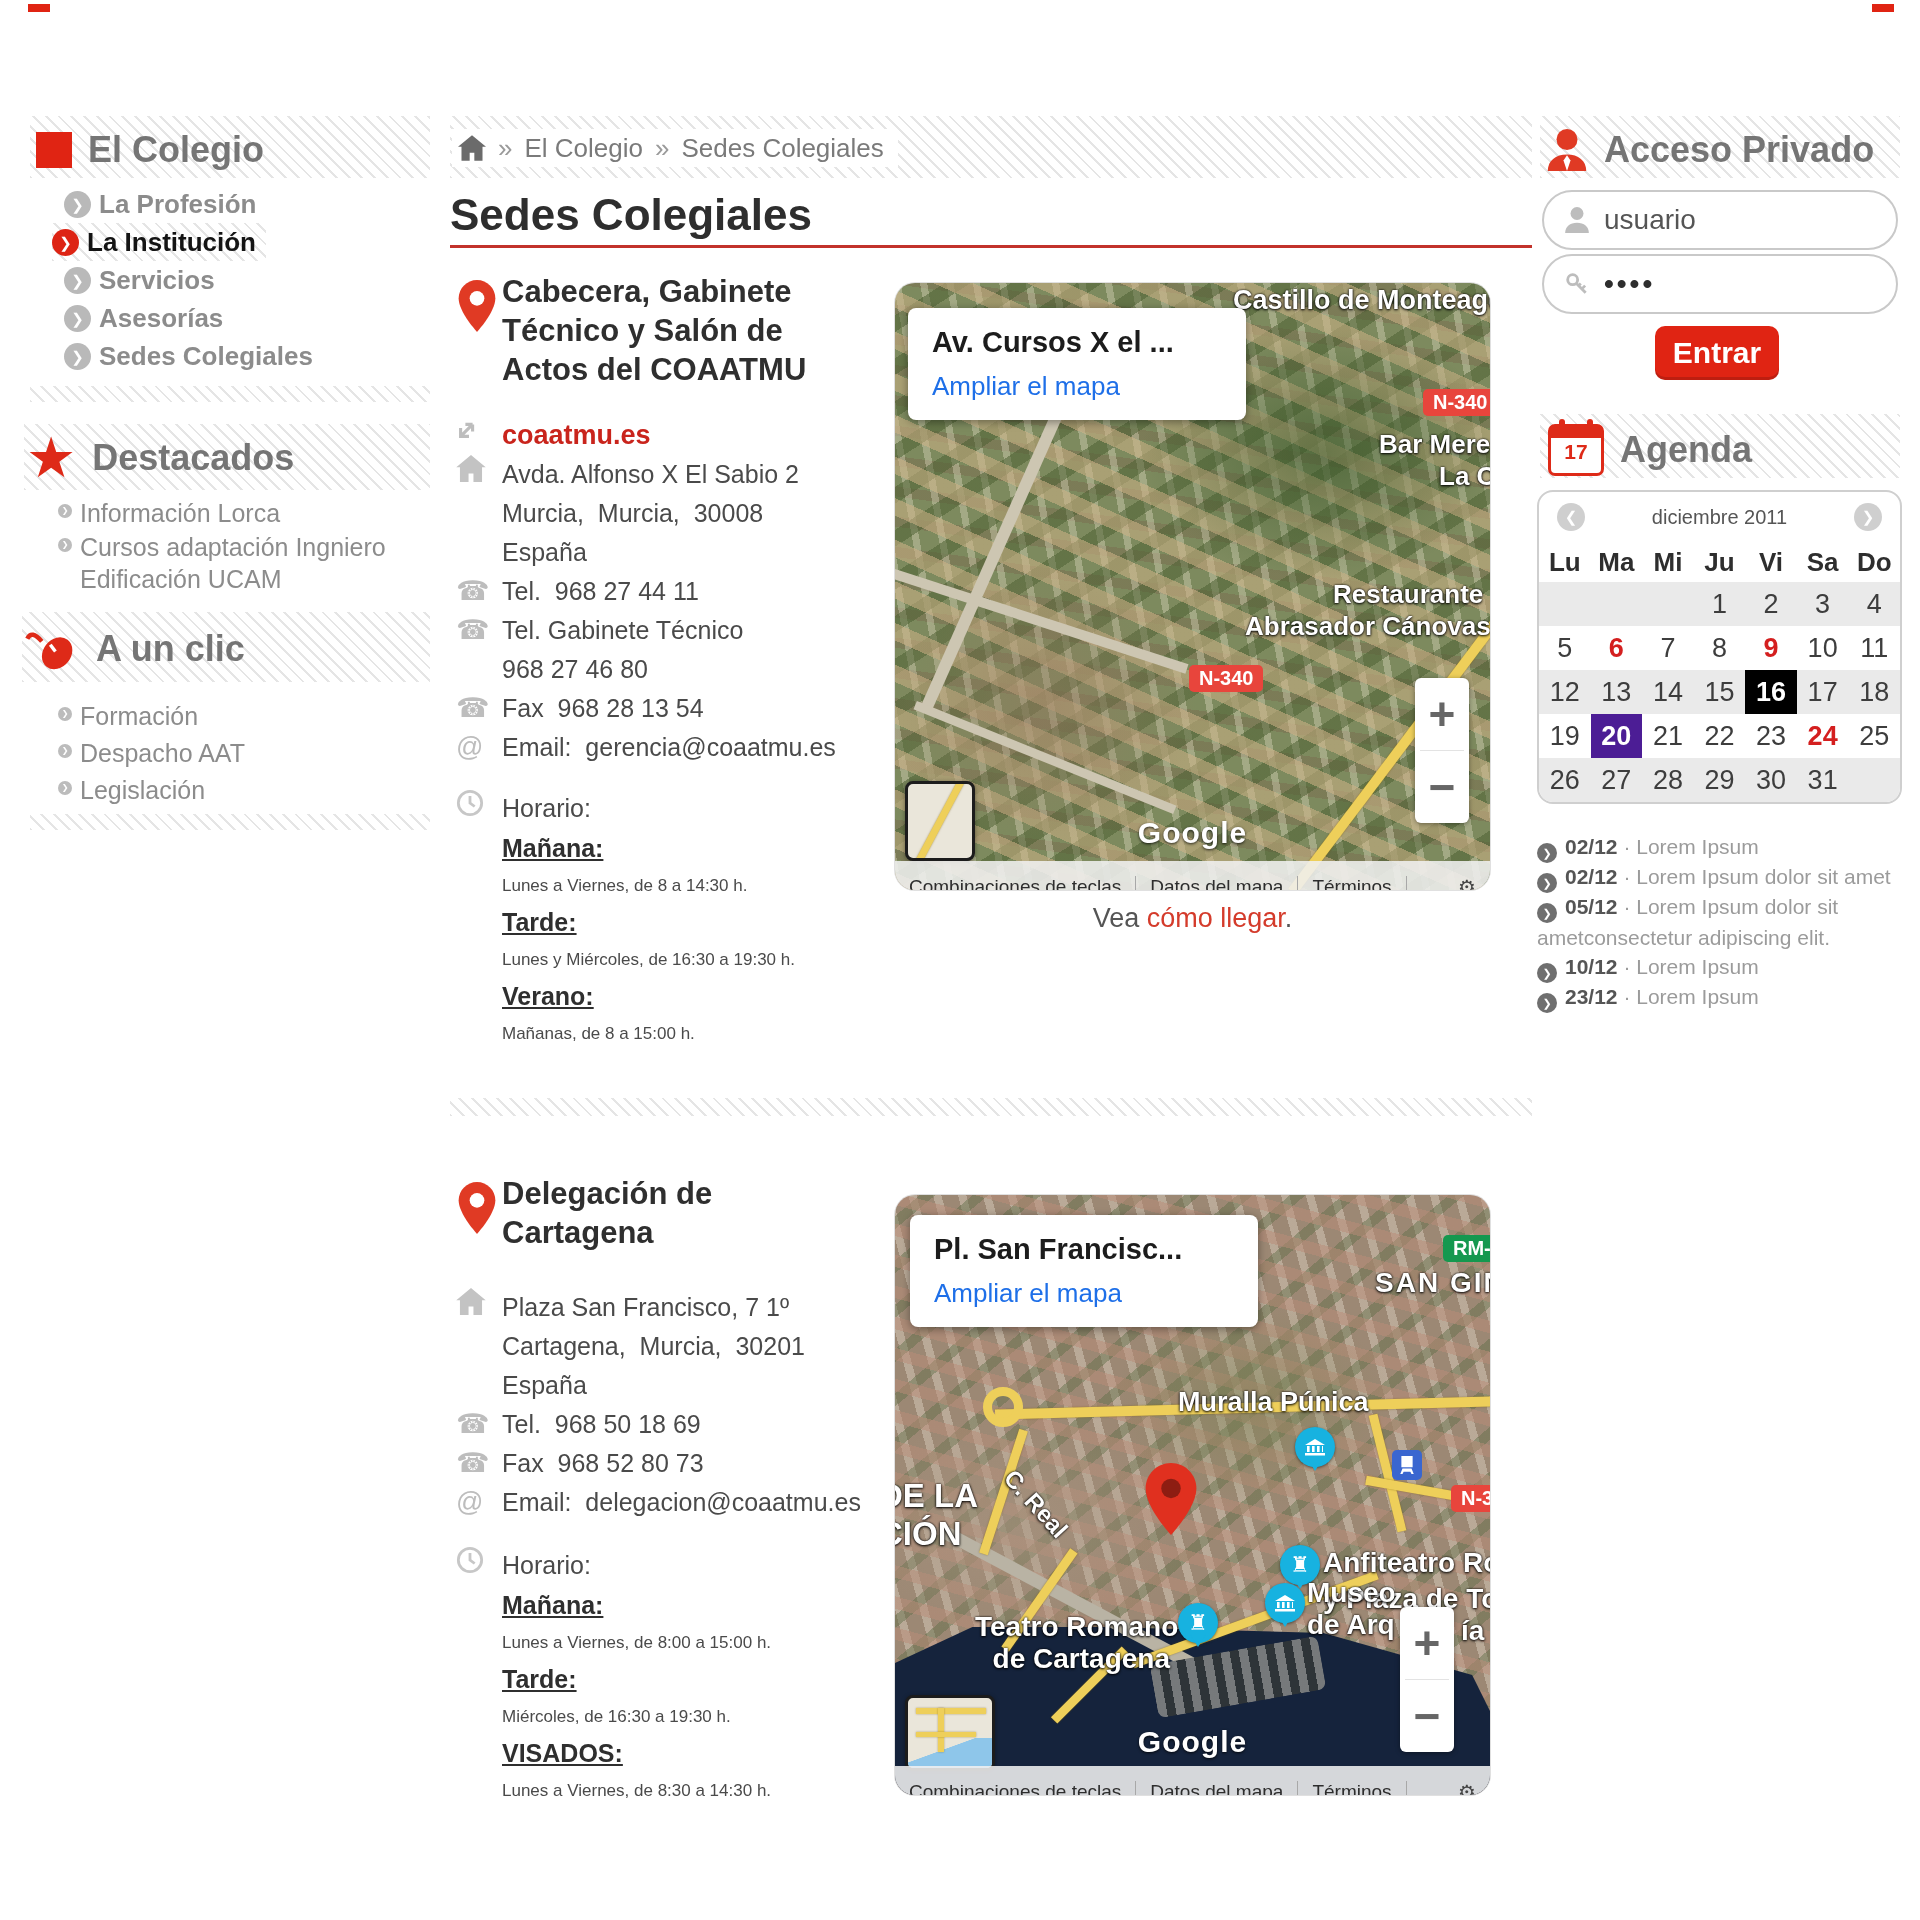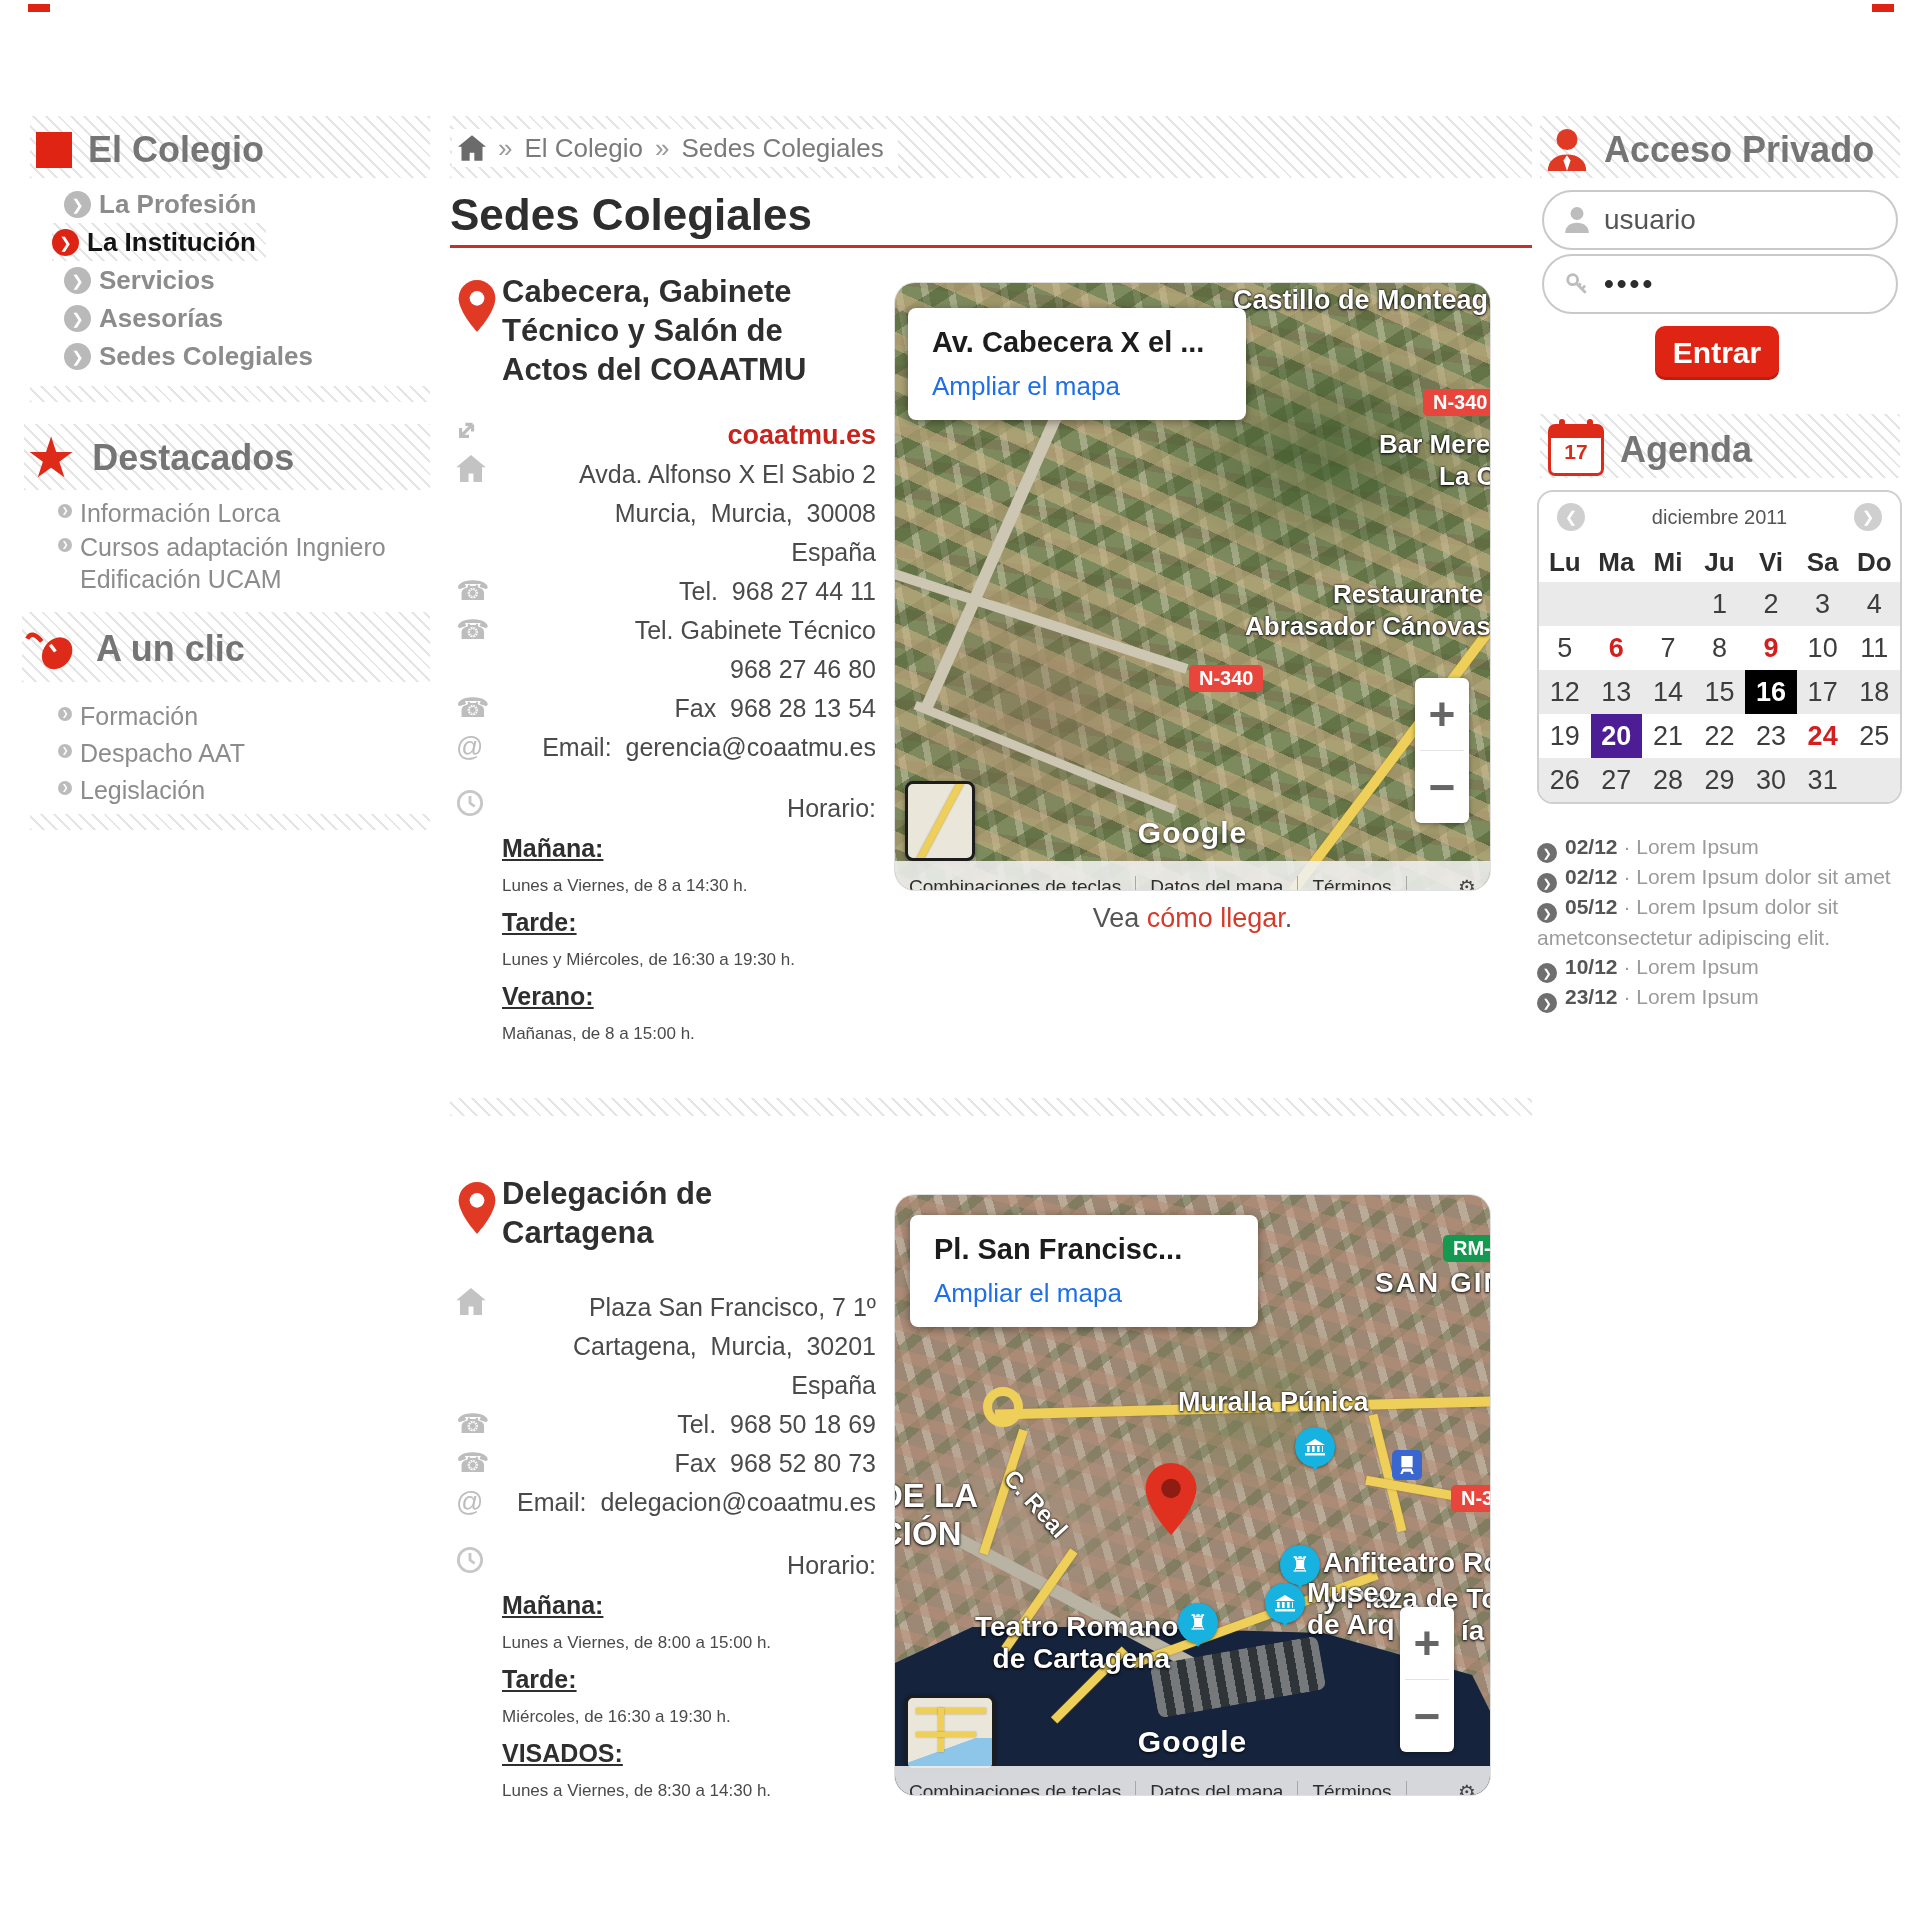--- a/index.html
+++ b/index.html
@@ -32,21 +32,21 @@
   .crumb-inner a{color:#7a7a7a;text-decoration:none;cursor:pointer;}
   .sep{color:#9a9a9a;}
   .page-title{position:absolute;font-size:44px;font-weight:bold;color:#2e2e2e;}
   .red-line{position:absolute;height:3px;background:#c2322b;}
 
   
   .loc-title{position:absolute;font-size:31px;font-weight:bold;color:#2f2f2f;line-height:39px;width:370px;}
   .loc-info{position:absolute;width:420px;}
   .crow{display:grid;grid-template-columns:46px 1fr;align-items:start;}
   .cic{color:#bdbdbd;font-size:27px;line-height:39px;text-align:left;}
-  .ctx{font-size:25px;line-height:39px;color:#4a4a4a;text-align:right;}
+  .ctx{font-size:25px;line-height:39px;color:#4a4a4a;}
   .weblink{color:#c9241c;font-size:27px;font-weight:bold;text-decoration:none;cursor:pointer;}
   .sched{padding-left:46px;margin-top:2px;width:392px;}
   .st{font-size:25px;font-weight:bold;color:#2f2f2f;line-height:37px;text-decoration:underline;}
   .sx{font-size:17px;color:#4a4a4a;line-height:37px;}
   .vea{position:absolute;text-align:center;font-size:27px;color:#555;}
   .vea a{color:#d43b2b;text-decoration:none;cursor:pointer;}
 
   
   .map{position:absolute;border-radius:20px;overflow:hidden;box-shadow:0 0 0 1px rgba(0,0,0,.12);cursor:grab;}
   .map1base{background-color:#7d8a5e;background-image:
@@ -286,21 +286,21 @@
     <div class="road" style="left:10px;top:470px;width:280px;height:9px;transform:rotate(22deg)"></div>
     <div class="road-y" style="left:270px;top:348px;width:640px;height:10px;transform:rotate(127deg)"></div>
     <div class="mlabel" style="left:338px;top:2px;font-size:27px">Castillo de Monteagu</div>
     <div class="badge red" style="left:528px;top:106px">N-340</div>
     <div class="mlabel" style="left:484px;top:146px">Bar Mere</div>
     <div class="mlabel" style="left:544px;top:178px">La C</div>
     <div class="mlabel" style="left:438px;top:296px">Restaurante</div>
     <div class="mlabel" style="left:350px;top:328px">Abrasador Cánovas</div>
     <div class="badge red" style="left:294px;top:382px">N-340</div>
     <div class="iwin" style="left:13px;top:25px;width:290px">
-      <div class="t">Av. Cabecera X el ...</div>
+      <div class="t">Av. Cursos X el ...</div>
       <a>Ampliar el mapa</a>
     </div>
     <div class="zoomctl" style="left:520px;top:395px">
       <div class="zbtn">+</div>
       <div class="zdiv"></div>
       <div class="zbtn">−</div>
     </div>
     <div class="minimap" style="left:10px;top:498px;width:64px;height:74px">
       <div class="road-y" style="left:26px;top:-8px;width:7px;height:100px;transform:rotate(28deg)"></div>
     </div>

